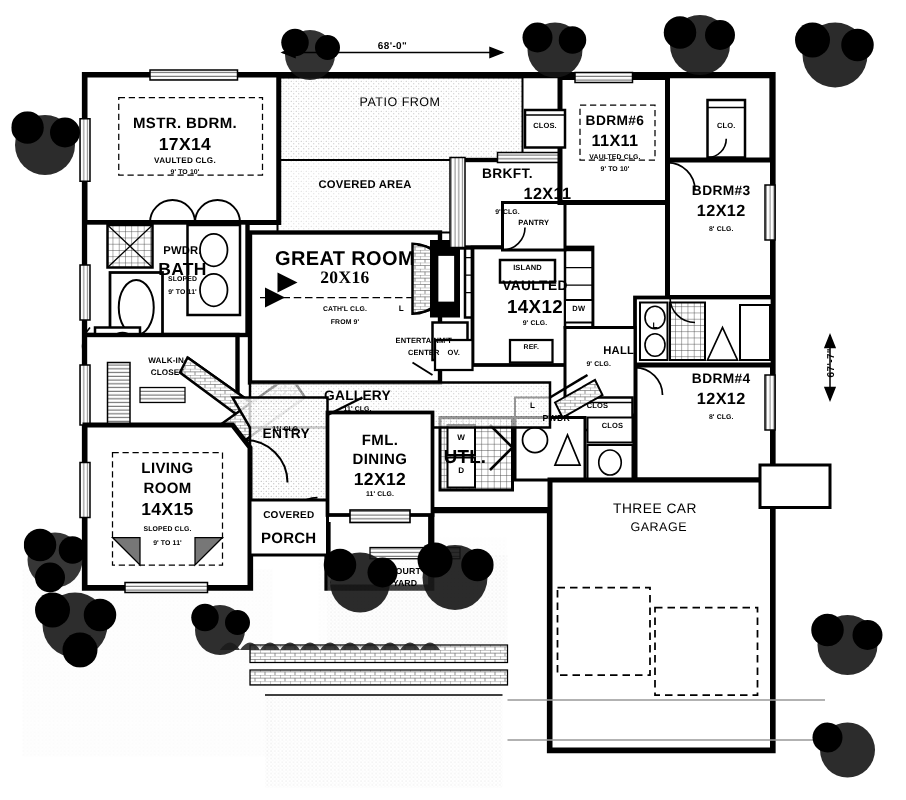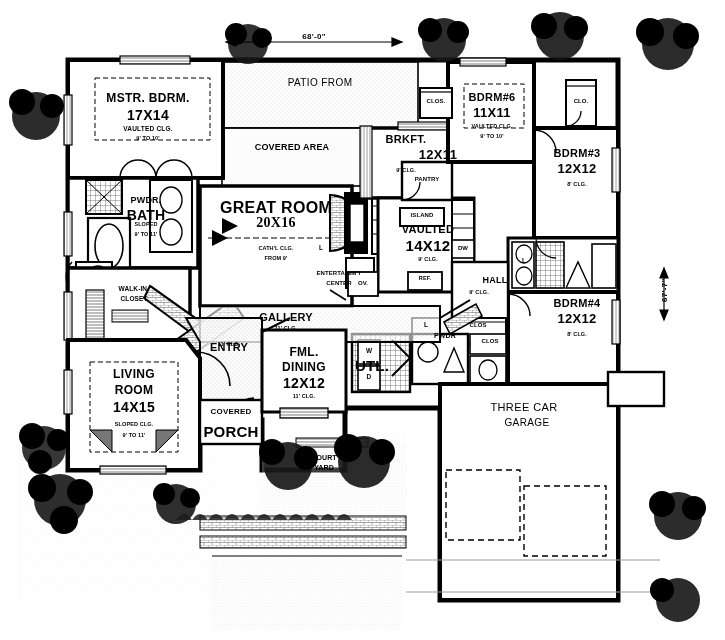--- a/index.html
+++ b/index.html
@@ -414,21 +414,21 @@
 <div class="lbl rm-dim" style="left:96px;top:400px;width:76px;font-size:14px;">14X15</div>
 <div class="lbl rm-tiny" style="left:98px;top:422px;width:72px;">SLOPED CLG.</div>
 <div class="lbl rm-tiny" style="left:98px;top:433px;width:72px;">9' TO 11'</div>
 
 <div class="lbl rm-name" style="left:268px;top:346px;width:72px;font-size:12px;">FML.</div>
 <div class="lbl rm-name" style="left:268px;top:361px;width:72px;font-size:12px;">DINING</div>
 <div class="lbl rm-dim" style="left:268px;top:376px;width:72px;font-size:14px;">12X12</div>
 <div class="lbl rm-tiny" style="left:268px;top:394px;width:72px;">11' CLG.</div>
 
 <div class="lbl rm-sub" style="left:200px;top:408px;width:62px;font-size:8px;">COVERED</div>
-<div class="lbl rm-sub" style="left:200px;top:424px;width:62px;font-size:15px;">PORCH</div>
+<div class="lbl rm-sub" style="left:200px;top:424px;width:62px;font-size:12px;">PORCH</div>
 
 <div class="lbl rm-name" style="left:374px;top:134px;width:64px;font-size:11px;">BRKFT.</div>
 <div class="lbl rm-dim" style="left:374px;top:148px;width:64px;font-size:13px;padding-left:32px;">12X11</div>
 <div class="lbl rm-tiny" style="left:374px;top:168px;width:64px;">9' CLG.</div>
 
 <div class="lbl rm-tiny" style="left:398px;top:212px;width:48px;font-size:6px;">ISLAND</div>
 <div class="lbl rm-name" style="left:392px;top:224px;width:72px;font-size:11px;">VAULTED</div>
 <div class="lbl rm-dim" style="left:392px;top:238px;width:72px;font-size:15px;">14X12</div>
 <div class="lbl rm-tiny" style="left:392px;top:257px;width:72px;">9' CLG.</div>
 <div class="lbl rm-tiny" style="left:404px;top:176px;width:46px;font-size:6px;">PANTRY</div>

